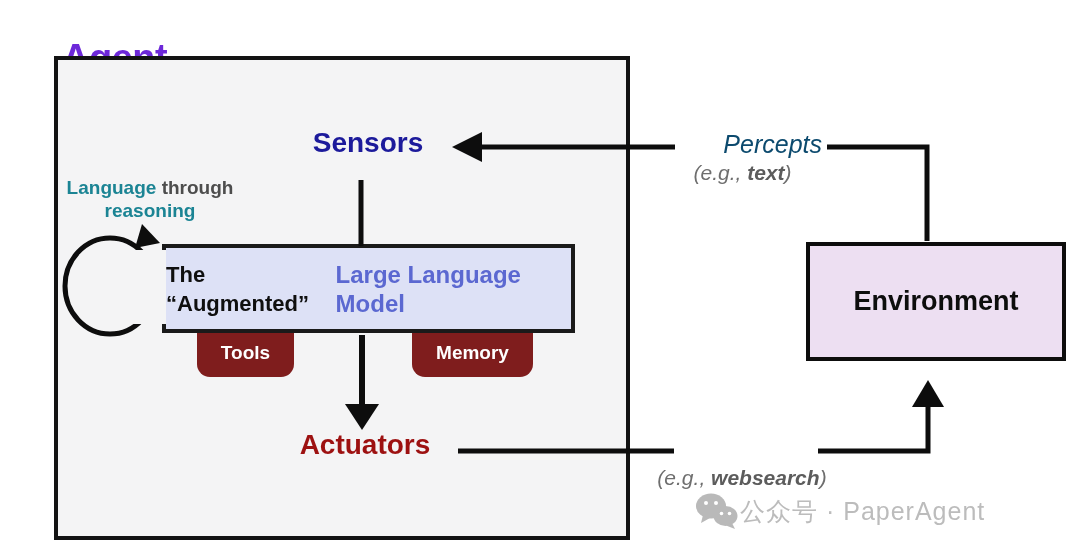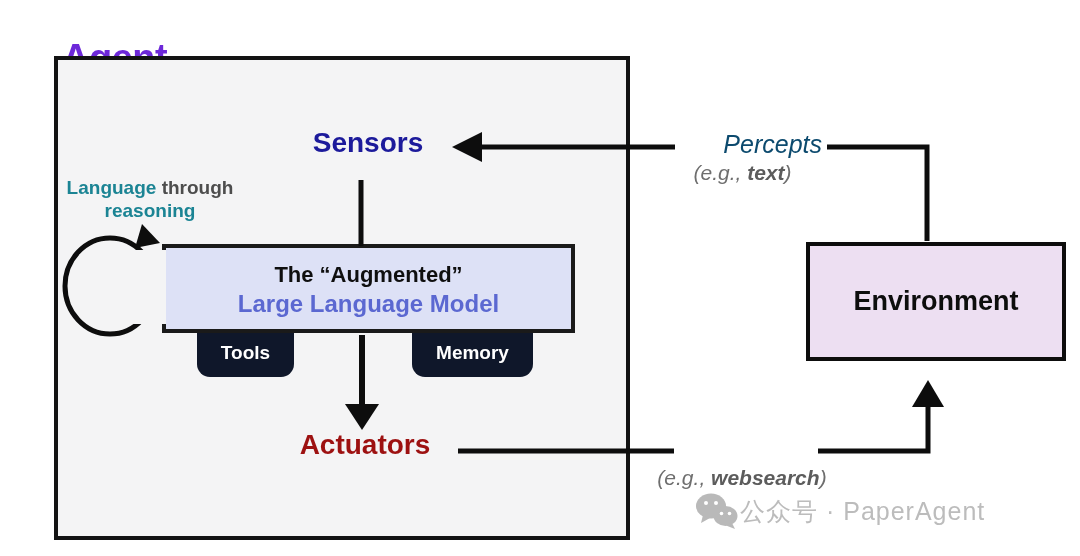--- a/index.html
+++ b/index.html
@@ -25,26 +25,26 @@
     left:288px;top:127px;width:160px;text-align:center;
     font-size:28px;font-weight:700;color:#1c1a9b;
   }
   .actuators-label{
     left:280px;top:429px;width:170px;text-align:center;
     font-size:28px;font-weight:700;color:#9d1111;
   }
   .llm-box{
     left:162px;top:244px;width:413px;height:89px;box-sizing:border-box;
     background:#dde1f6;border:4px solid #1a1a1a;
-    display:flex;flex-direction:column;justify-content:center;align-items:center;
+    display:flex;flex-direction:row;justify-content:center;align-items:center;
   }
   .llm-line1{font-size:22px;font-weight:700;color:#0f0f0f;line-height:29px;}
   .llm-line2{font-size:24px;font-weight:700;color:#5b68d1;line-height:29px;}
   .tab{
-    top:333px;height:44px;box-sizing:border-box;background:#0f172a;
+    top:333px;height:44px;box-sizing:border-box;background:#7f1d1d;
     border-radius:0 0 13px 13px;color:#ffffff;font-size:19px;font-weight:600;
     display:flex;align-items:center;justify-content:center;padding-bottom:4px;
   }
   .tab-tools{left:197px;width:97px;}
   .tab-memory{left:412px;width:121px;}
   .flow-label{
     width:160px;text-align:right;font-size:25px;font-style:italic;font-weight:500;color:#0c4a6e;
   }
   .flow-example{
     text-align:center;font-size:21px;font-style:italic;color:#6e6e6e;

